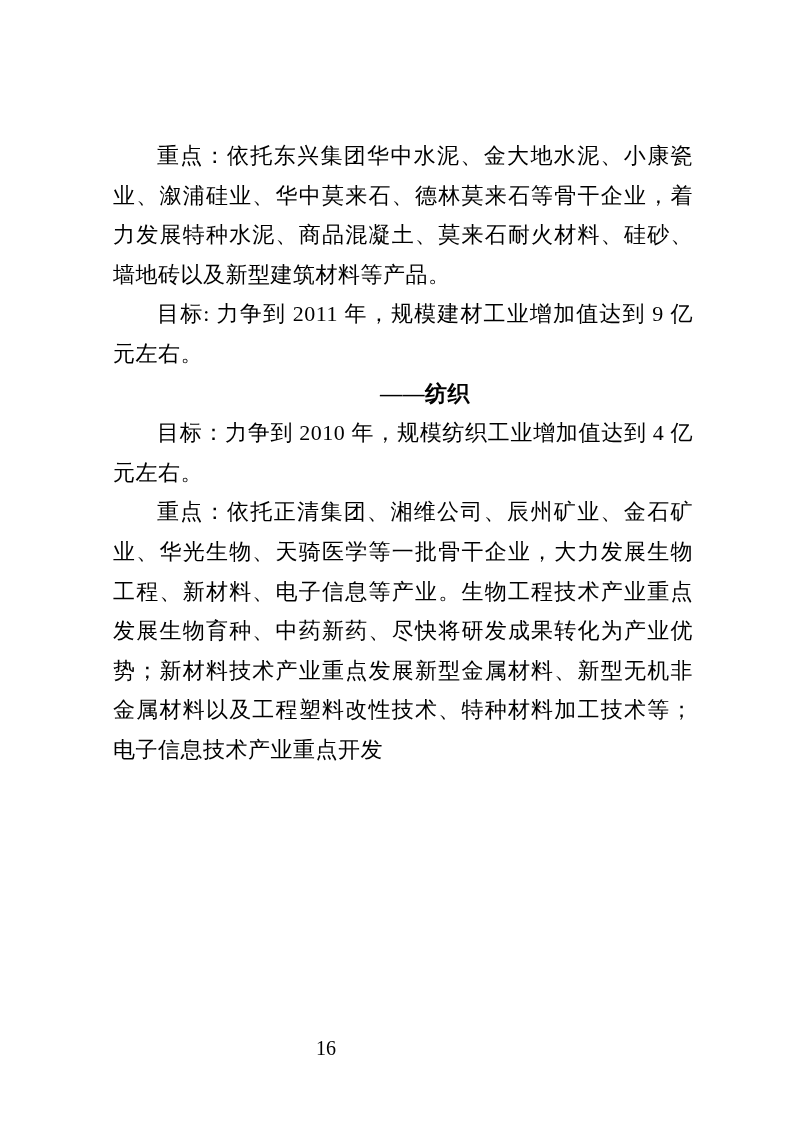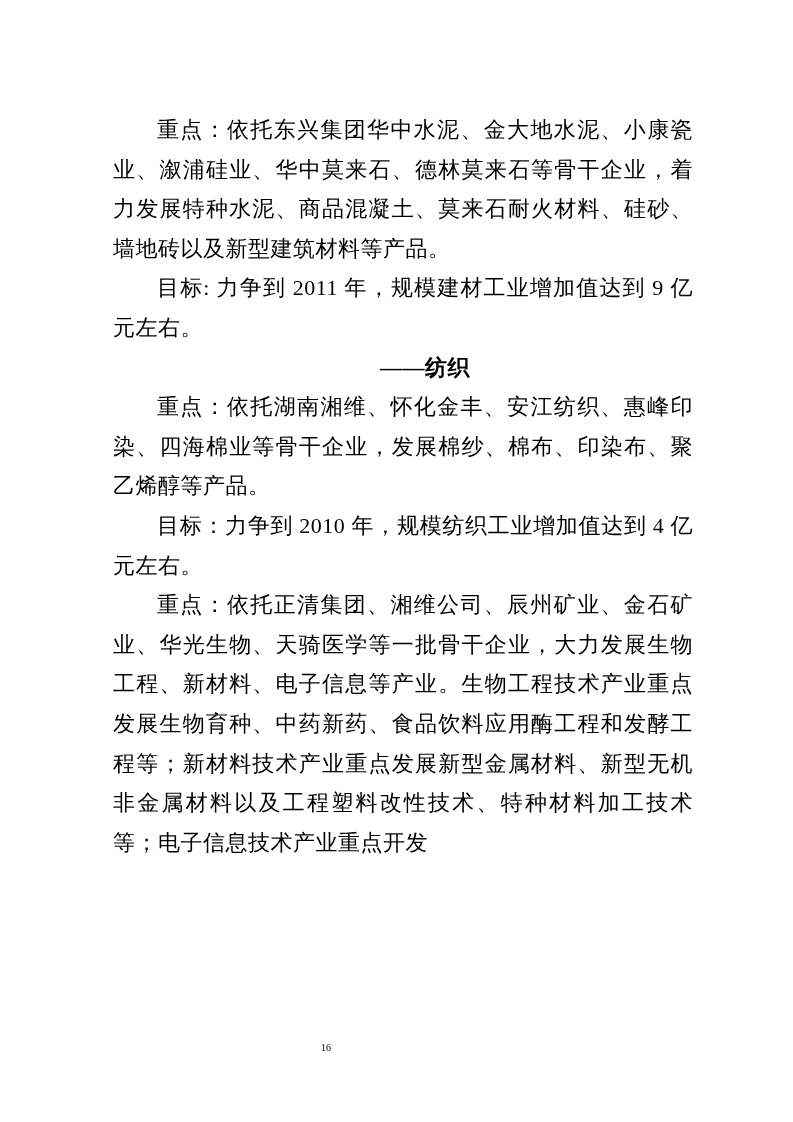--- a/index.html
+++ b/index.html
@@ -11,21 +11,21 @@
     position: relative;
     width: 793px;
     height: 1122px;
     background: #ffffff;
     overflow: hidden;
     font-family: "Liberation Serif", "DejaVu Serif", serif;
     color: #000000;
   }
   .content {
     position: absolute;
-    top: 110px;
+    top: 136px;
     left: 113px;
     width: 580px;
   }
   .para {
     margin: 0;
     font-size: 22px;
     line-height: 39.6px;
     text-align: justify;
     text-justify: inter-ideograph;
     text-indent: 2em;
@@ -36,32 +36,31 @@
   .para.heading-num {
     font-weight: bold;
     text-align: center;
   }
   .footer {
     position: absolute;
     top: 1038px;
     left: 0;
     width: 652px;
     text-align: center;
-    font-size: 10px;
+    font-size: 20px;
     line-height: 20px;
     font-family: "Liberation Serif", "DejaVu Serif", serif;
     color: #000000;
   }
 </style>
 </head>
 <body>
 
 <div class="page">
   <div class="content">
     <p class="para">重点：依托东兴集团华中水泥、金大地水泥、小康瓷业、溆浦硅业、华中莫来石、德林莫来石等骨干企业，着力发展特种水泥、商品混凝土、莫来石耐火材料、硅砂、墙地砖以及新型建筑材料等产品。</p>
     <p class="para">目标: 力争到 2011 年，规模建材工业增加值达到 9 亿元左右。</p>
     <p class="para heading-dash">——纺织</p>
-    <p class="para">重点：依托湖南湘维、怀化金丰、安江纺织、惠峰印染、四海棉业等骨干企业，发展棉纱、棉布、印染布、聚乙烯醇等产品。</p>
     <p class="para">目标：力争到 2010 年，规模纺织工业增加值达到 4 亿元左右。</p>
-    <p class="para">重点：依托正清集团、湘维公司、辰州矿业、金石矿业、华光生物、天骑医学等一批骨干企业，大力发展生物工程、新材料、电子信息等产业。生物工程技术产业重点发展生物育种、中药新药、食品饮料应用酶工程和发酵工程等；新材料技术产业重点发展新型金属材料、新型无机非金属材料以及工程塑料改性技术、特种材料加工技术等；电子信息技术产业重点开发</p>
+    <p class="para">重点：依托正清集团、湘维公司、辰州矿业、金石矿业、华光生物、天骑医学等一批骨干企业，大力发展生物工程、新材料、电子信息等产业。生物工程技术产业重点发展生物育种、中药新药、尽快将研发成果转化为产业优势；新材料技术产业重点发展新型金属材料、新型无机非金属材料以及工程塑料改性技术、特种材料加工技术等；电子信息技术产业重点开发</p>
   </div>
   <div class="footer">16</div>
 </div>
 
 </body></html>

